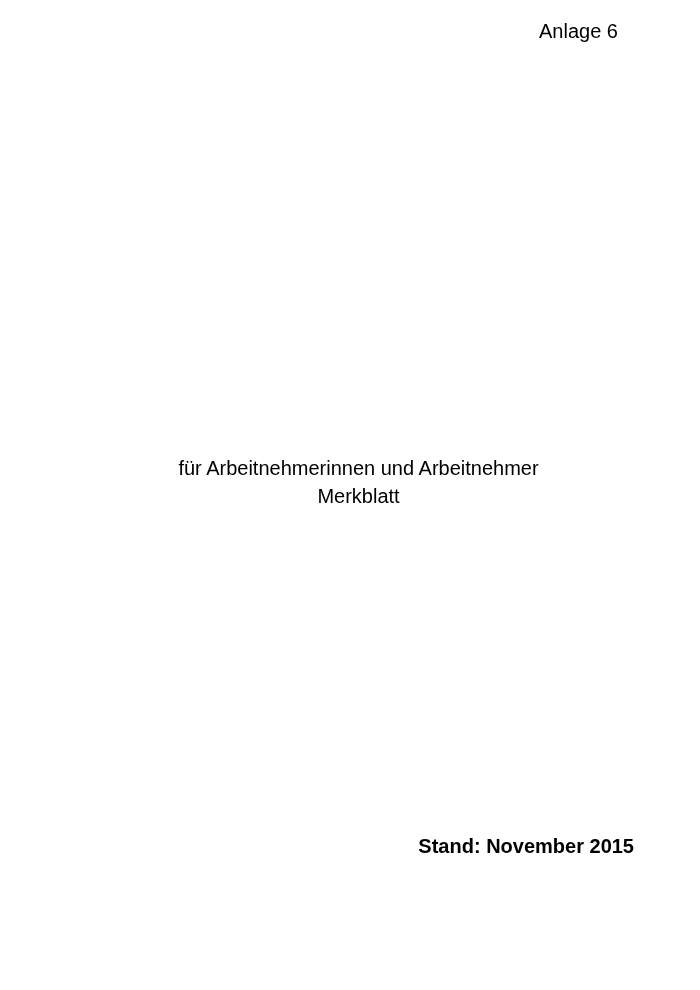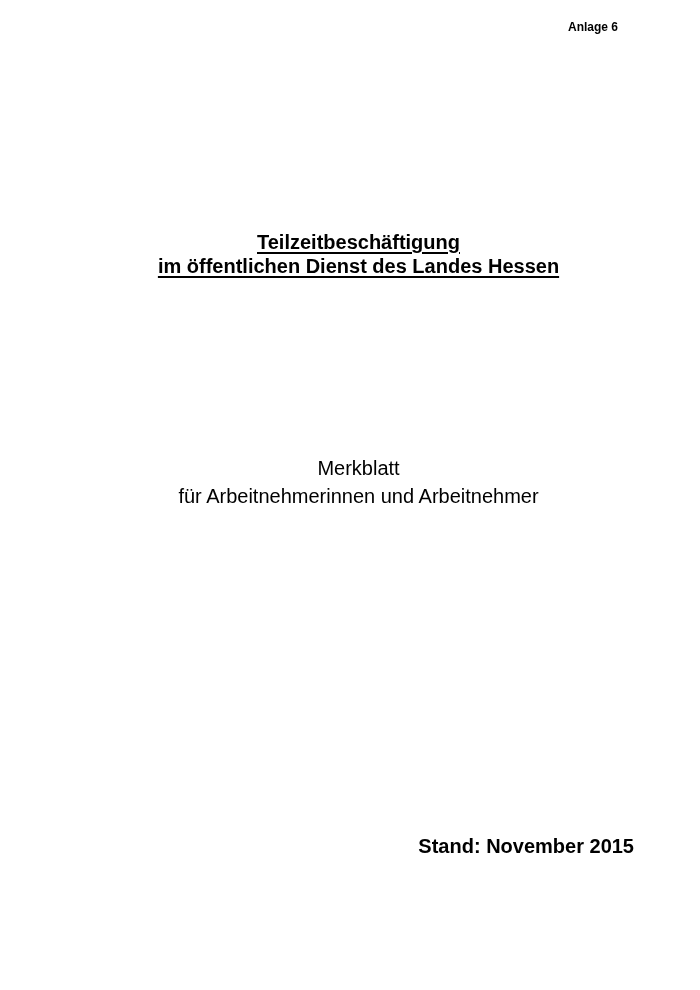--- a/index.html
+++ b/index.html
@@ -20,22 +20,22 @@
     position: absolute;
     left: 83px;
     width: 551px;
     top: 0;
     height: 100%;
   }
   .annotation {
     position: absolute;
     top: 20px;
     right: 16px;
-    font-size: 12px;
-    font-weight: 700;
+    font-size: 20px;
+    font-weight: 400;
     text-align: center;
     white-space: nowrap;
   }
   .title-block {
     position: absolute;
     top: 230px;
     left: 0;
     width: 100%;
     text-align: center;
     font-size: 20px;
@@ -81,27 +81,23 @@
   }
 </style>
 </head>
 <body>
 
 <div class="page">
   <div class="content">
 
     <div class="annotation">Anlage 6</div>
 
-    <div class="title-block">
-      <div class="line">Teilzeitbeschäftigung</div>
-      <div class="line">im öffentlichen Dienst des Landes Hessen</div>
-    </div>
 
 
     <div class="subheading-block">
+      <div>für Arbeitnehmerinnen und Arbeitnehmer</div>
       <div>Merkblatt</div>
-      <div>für Arbeitnehmerinnen und Arbeitnehmer</div>
     </div>
 
     <div class="footer-status">Stand: November 2015</div>
 
   </div>
 </div>
 
 </body></html>

